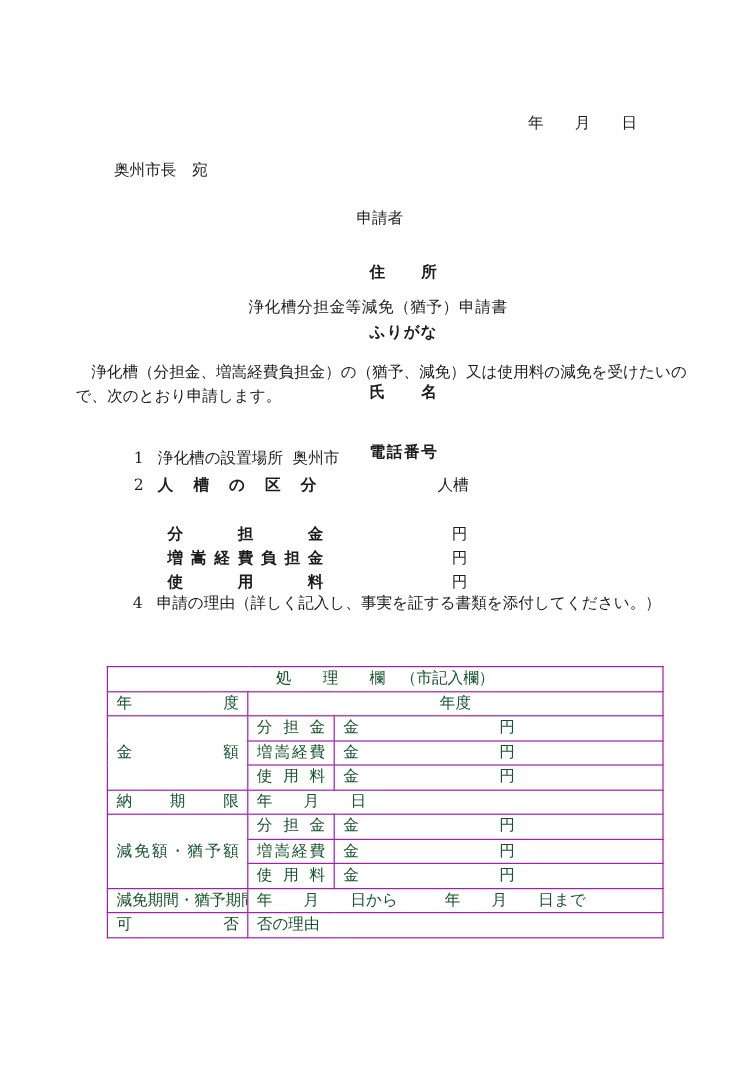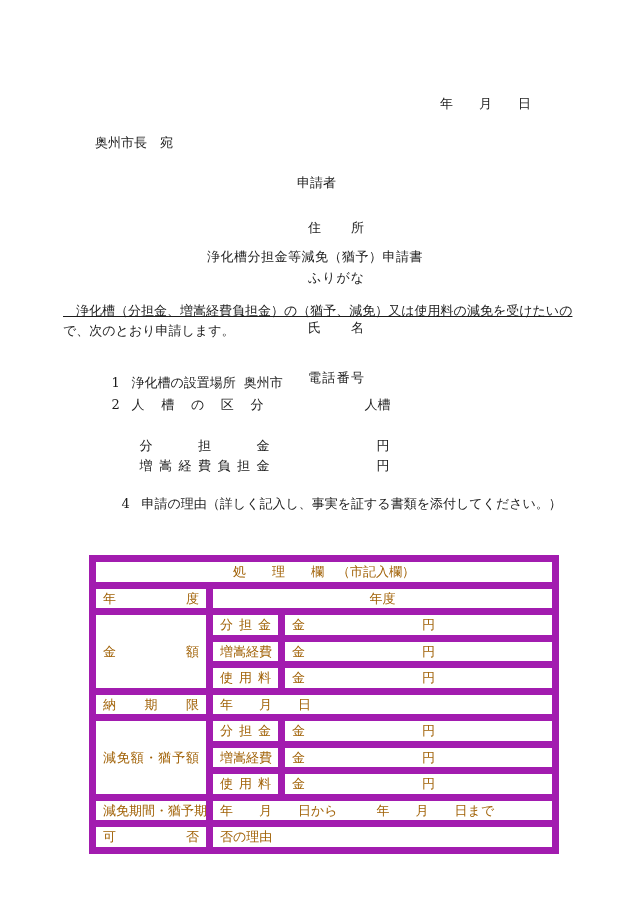--- a/index.html
+++ b/index.html
@@ -3,33 +3,33 @@
 <meta charset="utf-8">
 <style>
   html,body{margin:0;padding:0;background:#ffffff;}
   .page{
     position:relative;width:630px;height:903px;background:#ffffff;overflow:hidden;
     font-family:"DejaVu Serif","Liberation Serif",serif;
     color:#1c1c1c;font-size:13px;line-height:15px;
   }
   .abs{position:absolute;white-space:pre;}
   
-  .jw{display:inline-block;text-align:justify;text-align-last:justify;vertical-align:top;}
+  .jw{display:inline-block;text-align:justify;text-align-last:justify;vertical-align:top;font-weight:bold;}
   .w132{width:132px;} .w130{width:130px;} .w56{width:56px;}
   .num{display:inline-block;width:20px;}
   .applicant{display:flex;flex-direction:column;}
   .applicant-fields{margin-left:11px;}
   .applicant-fields div{height:20px;}
   .title{left:0;right:0;text-align:center;letter-spacing:0.5px;}
   
   table.proc{border-collapse:collapse;table-layout:fixed;width:463px;}
   table.proc td{
-    border:7px solid #a21caf;height:19.5px;padding:0 7px;
+    border:1px solid #a21caf;height:19.5px;padding:0 7px;
     vertical-align:middle;line-height:15px;white-space:pre;overflow:hidden;
-    font-size:13px;color:#a16207;
+    font-size:13px;color:#14532d;
   }
   td.center{text-align:center;}
   td.jfy{text-align:justify;text-align-last:justify;}
   td.money{padding-left:28px;}
   td.money .yen{margin-left:117px;}
   td.nokigen-val{padding-left:100px;}
   td.kikan-val{padding-left:50px;}
   td.nendo-val{text-align:center;padding-left:40px;}
 </style>
 </head>
@@ -45,40 +45,43 @@
     <span class="applicant-fields">
       <div><span class="jw w56">住所</span></div>
       <div><span class="jw w56">ふりがな</span></div>
       <div><span class="jw w56">氏名</span></div>
       <div><span class="jw w56">電話番号</span></div>
     </span>
   </div>
 
   <div class="abs title" style="top:249px;">浄化槽分担金等減免（猶予）申請書</div>
 
-  <div class="abs" style="left:63px;top:303px;text-decoration:underline;">　浄化槽（分担金、増嵩経費負担金）の（猶予、減免）又は使用料の減免を受けたいの</div>
+  <div class="abs" style="left:63px;top:303px;">　浄化槽（分担金、増嵩経費負担金）の（猶予、減免）又は使用料の減免を受けたいの</div>
   <div class="abs" style="left:63px;top:323px;">で、次のとおり申請します。</div>
 
   <div class="abs" style="left:95px;top:360px;">
     <span class="num">1</span><span>浄化槽の設置場所</span><span style="margin-left:8px;">奥州市</span>
   </div>
 
   <div class="abs" style="left:95px;top:382px;">
     <span class="num">2</span><span class="jw w132">人槽の区分</span><span style="margin-left:101px;">人槽</span>
   </div>
 
 
   <div class="abs" style="left:123px;top:443px;">
     <span class="jw w130">増嵩経費負担金</span><span style="margin-left:107px;">円</span>
   </div>
   <div class="abs" style="left:123px;top:423px;">
     <span class="jw w130">分担金</span><span style="margin-left:107px;">円</span>
   </div>
+  <div class="abs" style="left:123px;top:463px;">
+    <span class="jw w130">使用料</span><span style="margin-left:107px;">円</span>
+  </div>
 
-  <div class="abs" style="left:105px;top:481px;">
+  <div class="abs" style="left:94px;top:481px;">
     <span class="num">4</span><span>申請の理由（詳しく記入し、事実を証する書類を添付してください。）</span>
   </div>
 
   <div class="abs" style="left:89px;top:525px;">
     <table class="proc">
       <colgroup><col style="width:117px"><col style="width:72px"><col style="width:274px"></colgroup>
       <tbody><tr>
         <td colspan="3" class="center">処　　理　　欄　（市記入欄）</td>
       </tr>
       <tr>

